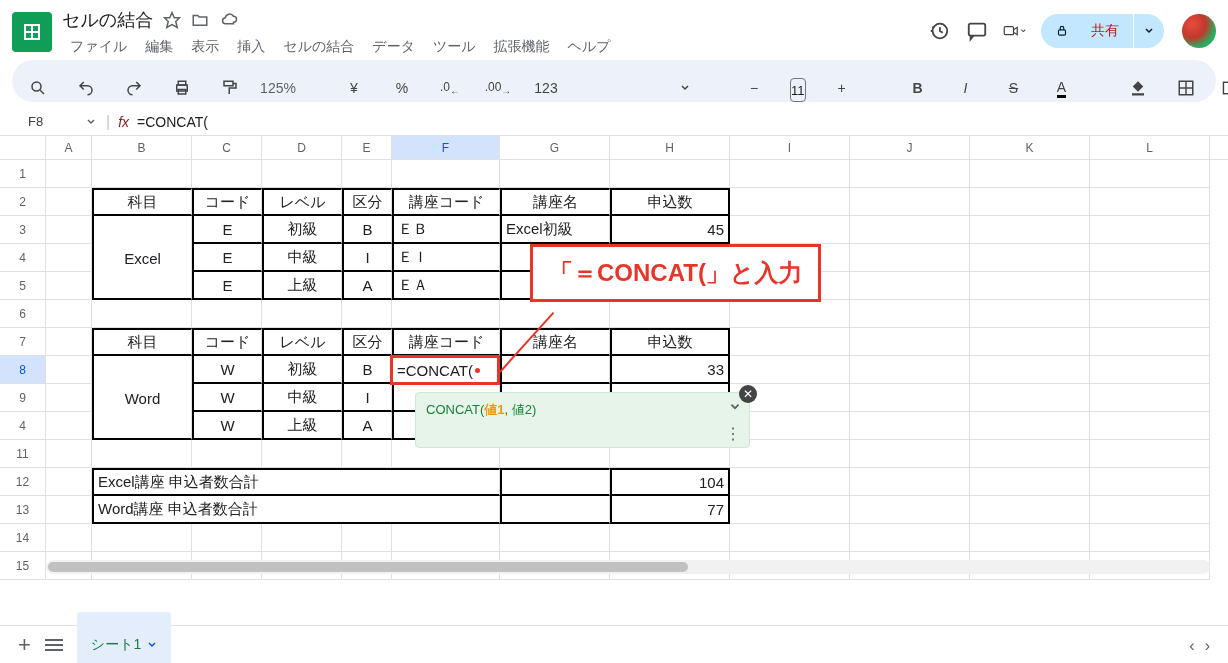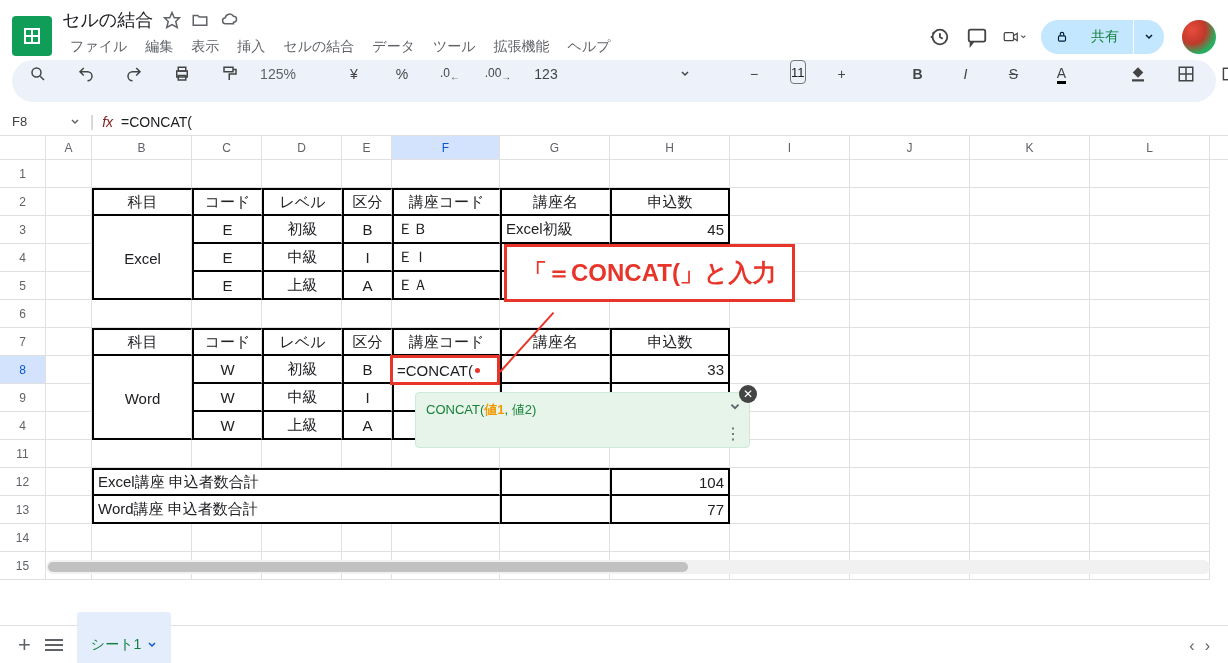--- a/index.html
+++ b/index.html
@@ -1,38 +1,38 @@
 <!DOCTYPE html>
 <html><head>
 <meta charset="utf-8">
 <style>
 *{box-sizing:border-box;margin:0;padding:0;font-family:Arial,"Hiragino Sans","Yu Gothic",sans-serif}
 body{background:#fff;width:1228px;height:663px;overflow:hidden;position:relative;color:#202124}
-.titlebar{display:flex;align-items:center;padding:8px 12px 0 12px;height:60px}
+.titlebar{display:flex;align-items:flex-start;padding:8px 12px 0 12px;height:60px}
 .logo{width:40px;height:40px;background:#0f9d58;border-radius:4px;display:flex;align-items:center;justify-content:center;margin-right:10px;margin-top:4px}
 .logo svg{fill:#fff}
 .doc-area{flex:1}
 .doc-top{display:flex;align-items:center;gap:10px;height:24px}
 .doc-title{font-size:18px;color:#202124}
 .ticon{color:#5f6368;cursor:pointer;display:inline-flex}
 .menubar{display:flex;gap:2px;margin-top:2px}
 .menubar span{font-size:14px;color:#5f6368;padding:4px 8px;border-radius:4px;cursor:pointer}
 .title-right{display:flex;align-items:center;gap:14px;margin-top:6px}
 .ricon{color:#444;cursor:pointer;width:24px;height:24px;display:flex;align-items:center;justify-content:center}
 .share-wrap{display:flex;align-items:center}
-.share-btn{background:#c3e7ff;border-radius:40px 0 0 40px;padding:8px 14px;display:flex;align-items:center;gap:22px;font-size:14px;color:#15803d;font-weight:500;cursor:pointer}
+.share-btn{background:#c3e7ff;border-radius:40px 0 0 40px;padding:8px 14px;display:flex;align-items:center;gap:22px;font-size:14px;color:#b91c1c;font-weight:500;cursor:pointer}
 .share-dd{background:#c3e7ff;border-radius:0 40px 40px 0;padding:8px 10px;margin-left:1px;cursor:pointer;color:#001d35}
 .avatar{width:34px;height:34px;border-radius:50%;background:radial-gradient(circle at 30% 30%,#e74c3c,#c0392b 40%,#27ae60 70%);margin-left:4px}
-.toolbar{margin:0 12px;background:#edf2fa;border-radius:24px;height:42px;display:flex;align-items:flex-start;padding:0 14px;gap:24px}
+.toolbar{margin:0 12px;background:#edf2fa;border-radius:24px;height:42px;display:flex;align-items:flex-end;padding:0 14px;gap:24px}
 .tbtn{color:#444;min-width:24px;height:28px;display:flex;align-items:center;justify-content:center;cursor:pointer;font-size:14px}
 .tdiv{width:1px;height:22px;background:#c7c7c7;margin:0 2px}
 .zoom{color:#5f6368;font-size:14px;padding:0 4px}
 .fsz-box{border:1px solid #747775;border-radius:4px;width:34px;height:24px;display:flex;align-items:center;justify-content:center;font-size:13px}
 .font-dd{min-width:80px;justify-content:flex-end}
-.formula-bar{display:flex;align-items:center;height:28px;border-bottom:1px solid #e0e0e0;padding-left:12px;margin-top:6px}
+.formula-bar{display:flex;align-items:center;height:28px;border-bottom:1px solid #e0e0e0;padding-left:28px;margin-top:6px}
 .cell-ref{width:58px;font-size:13px;color:#3c4043}
 .fb-dd{color:#5f6368;cursor:pointer;margin-right:10px}
 .fx{font-style:italic;color:#7f1d1d;font-size:14px;margin-right:8px}
 .formula-input{font-size:14px;color:#202124;flex:1}
 .grid-area{position:relative;height:476px;overflow:hidden}
 .col-headers{display:flex;height:24px;background:#fff;border-bottom:1px solid #e0e0e0}
 .corner{width:46px;border-right:1px solid #e0e0e0}
 .ch{border-right:1px solid #e0e0e0;display:flex;align-items:center;justify-content:center;font-size:12px;color:#5f6368;cursor:pointer}
 .ch.sel{background:#d3e3fd;color:#0b57d0}
 .rows{display:flex;flex-direction:column}
@@ -550,21 +550,21 @@
   <div class="formula-hint" style="left:415px;top:256px;height:56px">
     <span>CONCAT(</span><span class="a1">値1</span><span>, </span><span>値2</span><span>)</span>
     <div class="hint-x">✕</div>
     <div class="hint-dd"><svg width="12" height="12" viewBox="0 0 10 10">
           <path d="M2 3l3 3 3-3" stroke="#5f6368" stroke-width="1.5" fill="none"></path>
         </svg></div>
     <div class="hint-more">⋮</div>
   </div>
 
   <div class="callout-line" style="left:500px;top:235px;width:80px;transform:rotate(-48deg)"></div>
-  <div class="callout" style="left:504px;top:108px">「＝CONCAT(」と入力</div>
+  <div class="callout" style="left:530px;top:108px">「＝CONCAT(」と入力</div>
 
   <div class="hscroll">
       <div class="hscroll-thumb"></div>
     </div>
 </div>
 
 <div class="sheet-tabs">
   <span class="stab" style="font-size:22px">+</span>
   <span class="stab">
       <svg width="18" height="14" viewBox="0 0 18 14" stroke="#5f6368" stroke-width="2">

